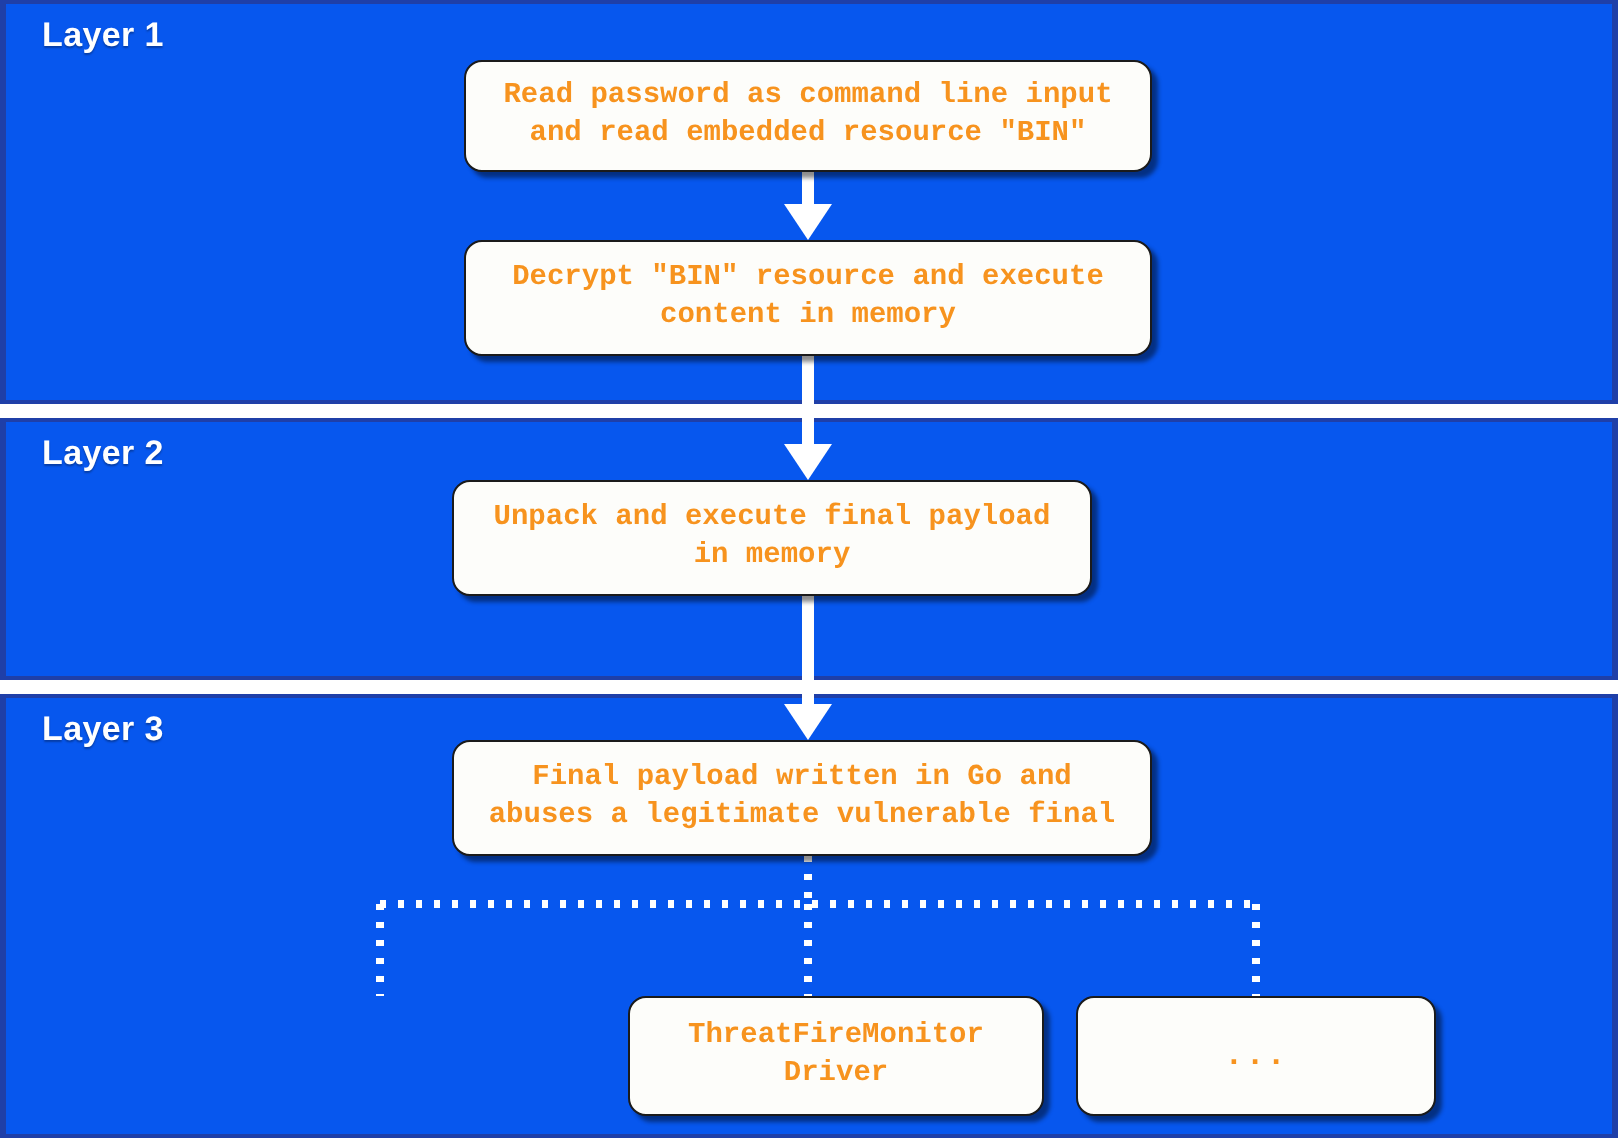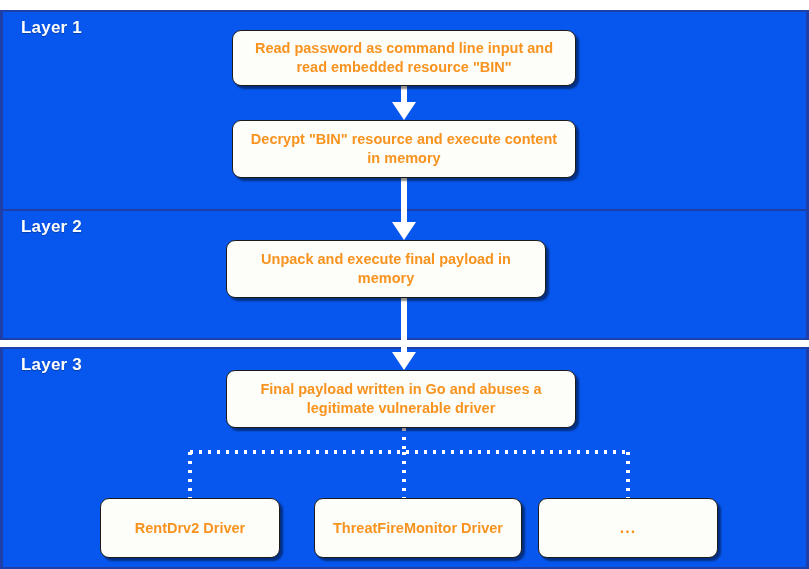--- a/index.html
+++ b/index.html
@@ -20,21 +20,21 @@
   .layer-panel {
     position: absolute;
     left: 0;
     width: 809px;
     box-sizing: border-box;
     background: #0757ee;
     border: 2px solid #1f3fa8;
     border-left-width: 3px;
     border-right-width: 3px;
   }
-  #layer1-panel { top: 10px;   height: 202px; }
+  #layer1-panel { top: 0px;   height: 202px; }
   #layer2-panel { top: 209px; height: 131px; }
   #layer3-panel { top: 347px; height: 222px; }
 
   .layer-label {
     position: absolute;
     left: 18px;
     top: 6px;
     color: #ffffff;
     font-size: 17px;
     font-weight: bold;
@@ -63,21 +63,21 @@
     color: #f7931e;
     font-size: 14.5px;
     font-weight: bold;
     line-height: 1.30;
     text-align: center;
     display: flex;
     align-items: center;
     justify-content: center;
     padding: 4px 10px;
   }
-  .node-text { display: block; width: 100%; }
+  .node-text { display: block; width: 100%; font-family: Liberation Mono, monospace; }
 
   #node-read     { left: 232px; top: 30px;  width: 344px; height: 56px; }
   #node-decrypt  { left: 232px; top: 120px; width: 344px; height: 58px; }
   #node-unpack   { left: 226px; top: 240px; width: 320px; height: 58px; }
   #node-final    { left: 226px; top: 370px; width: 350px; height: 58px; }
 
   .driver-node {
     top: 498px;
     height: 60px;
     font-size: 14.5px;
@@ -135,26 +135,23 @@
 
   <div class="node" id="node-decrypt">
     <span class="node-text">Decrypt "BIN" resource and execute content in memory</span>
   </div>
 
   <div class="node" id="node-unpack">
     <span class="node-text">Unpack and execute final payload in memory</span>
   </div>
 
   <div class="node" id="node-final">
-    <span class="node-text">Final payload written in Go and abuses a legitimate vulnerable driver</span>
+    <span class="node-text">Final payload written in Go and abuses a legitimate vulnerable final</span>
   </div>
 
-  <div class="node driver-node" id="node-rentdrv2">
-    <span class="node-text">RentDrv2 Driver</span>
-  </div>
 
   <div class="node driver-node" id="node-threatfire">
     <span class="node-text">ThreatFireMonitor Driver</span>
   </div>
 
   <div class="node driver-node" id="node-more">
     <span class="node-text">...</span>
   </div>
 
 </div>

